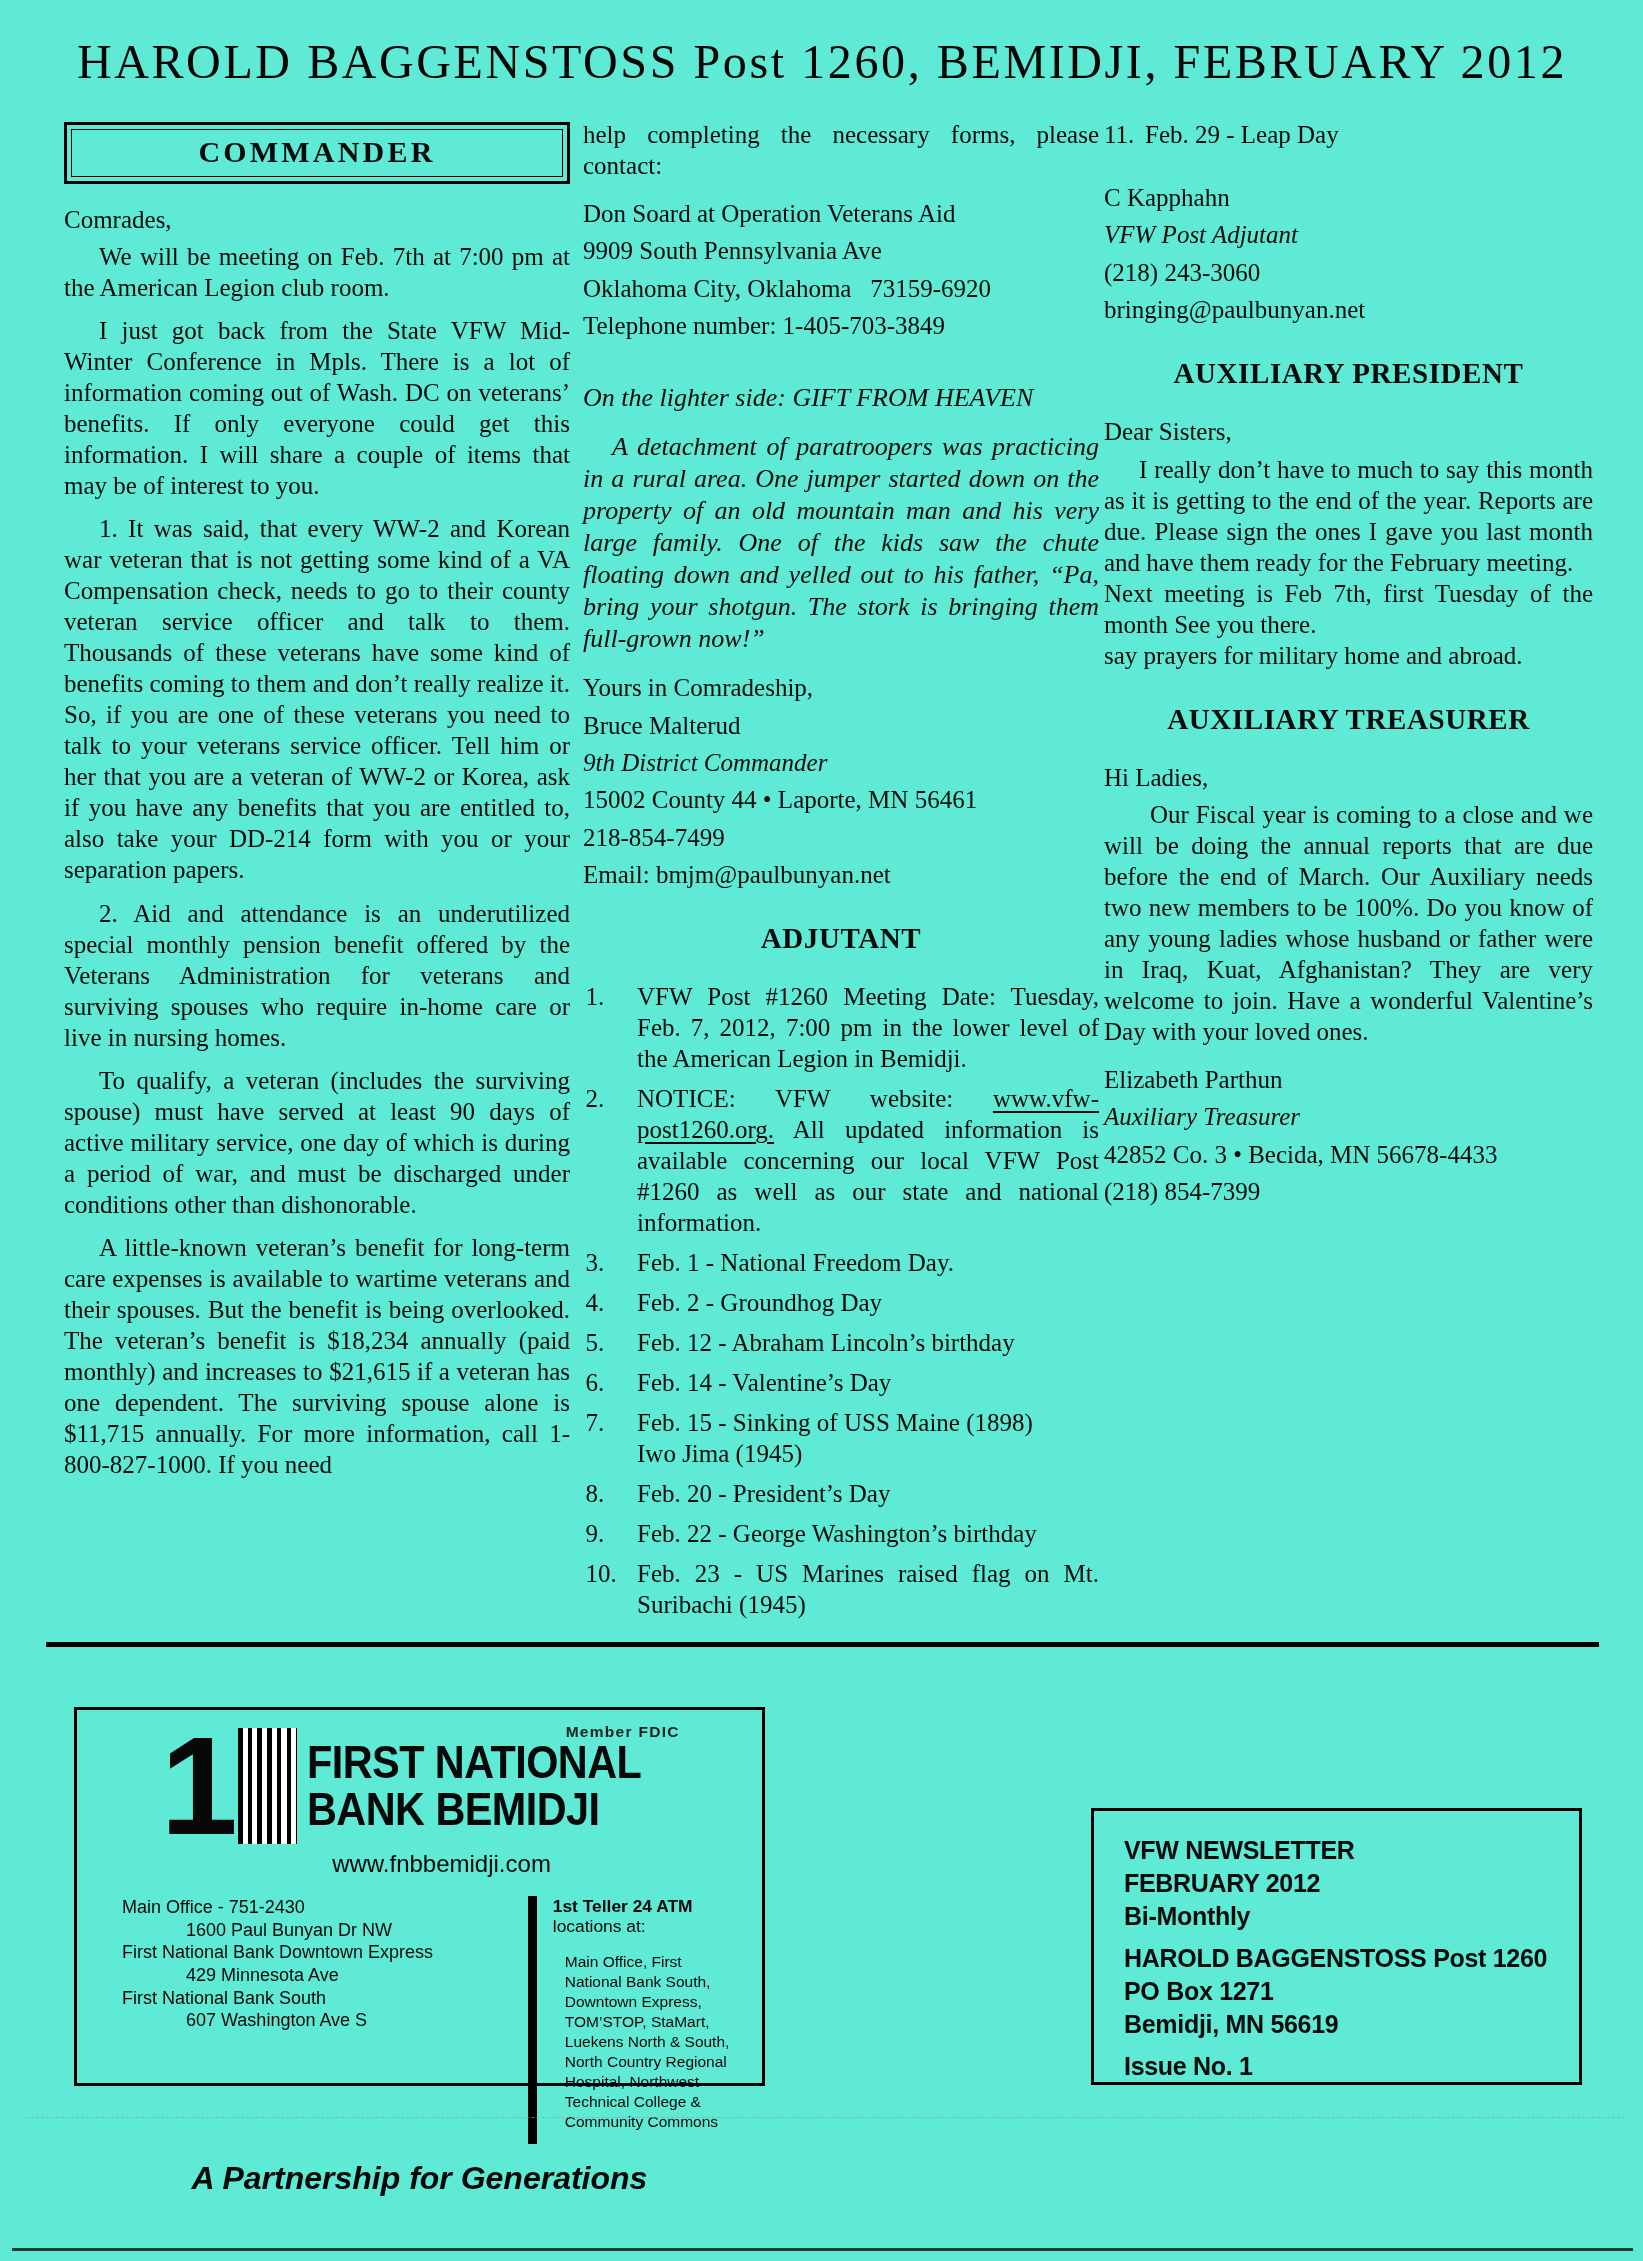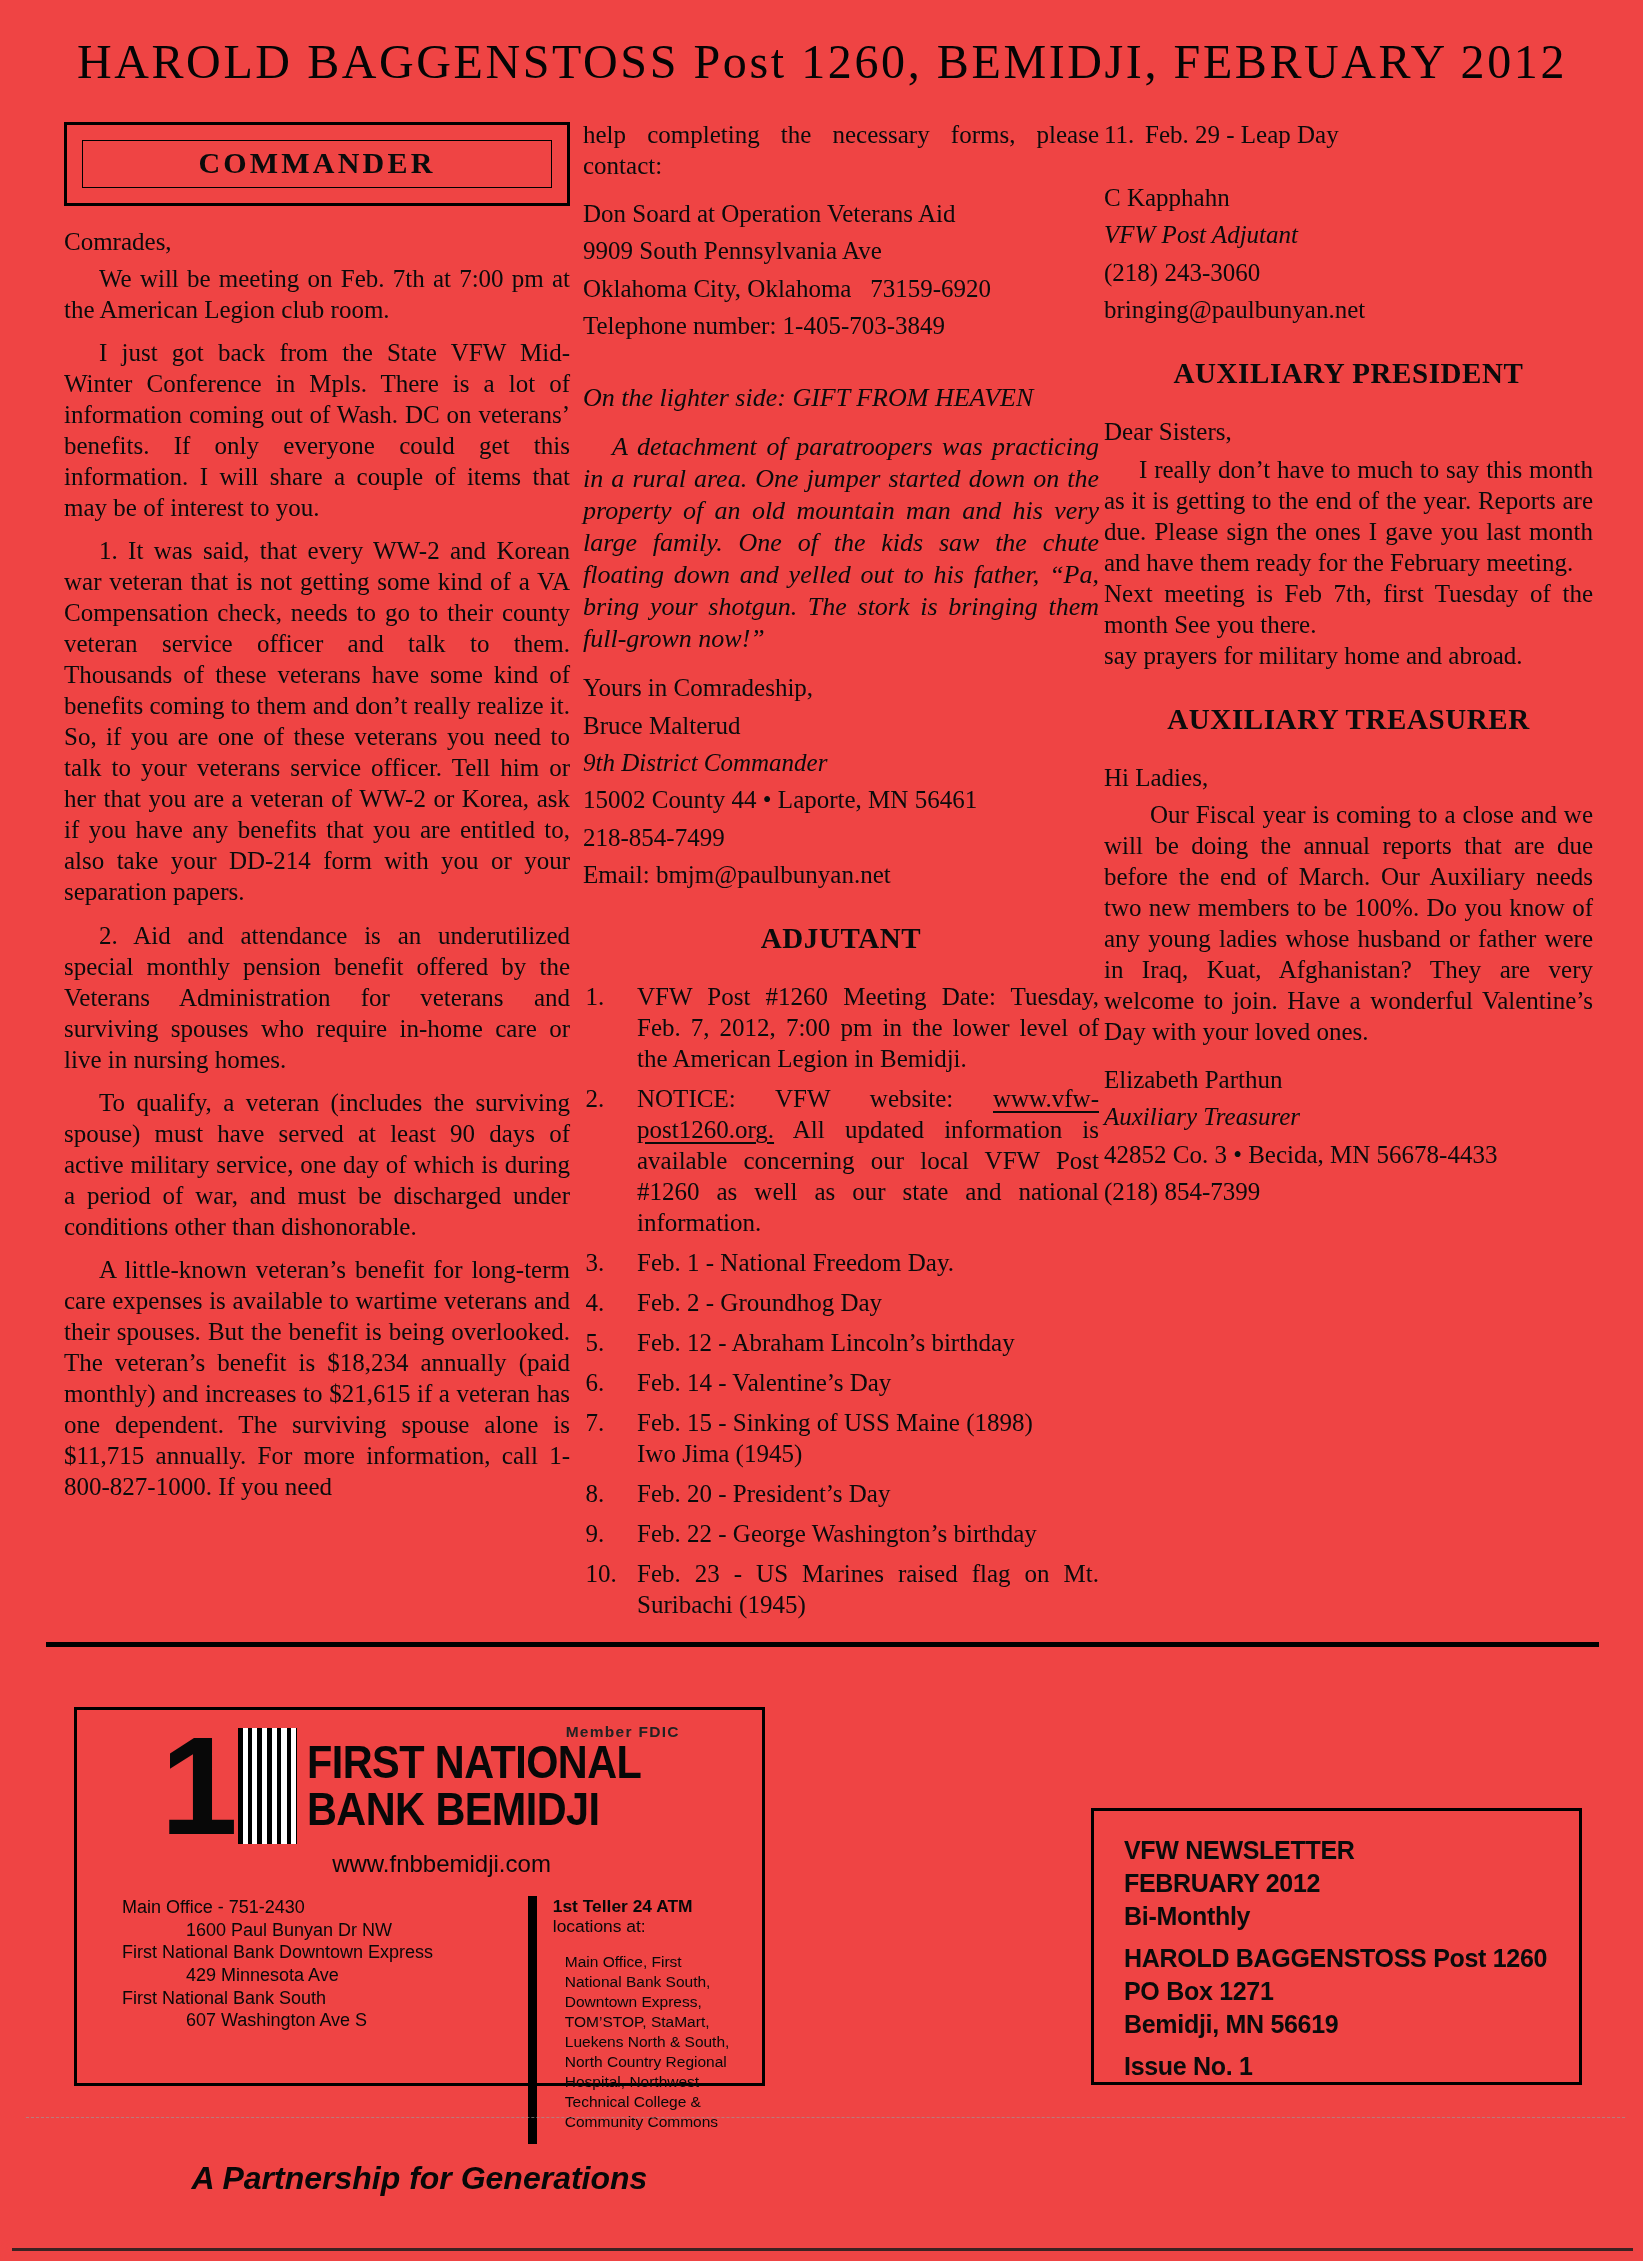--- a/index.html
+++ b/index.html
@@ -1,31 +1,31 @@
 <!DOCTYPE html>
 <html style="font-size:10.3px"><head>
 <meta charset="utf-8">
 <style>
   html,body { margin:0; padding:0; background:#888; }
   .page {
     position:relative; width:1644px; height:2261px;
-    background:#ef4444; color:#0b0b0b; overflow:hidden; margin:0 auto;
+    background:#5eead4; color:#0b0b0b; overflow:hidden; margin:0 auto;
     font-family:"Liberation Serif", serif;
   }
   .title {
     position:absolute; top:34px; left:0; width:100%;
     text-align:center; font:400 48px/1.15 "Liberation Serif", serif;
     letter-spacing:2.6px; margin:0; color:#050505;
   }
   .col { position:absolute; top:119px; font-size:25px; line-height:31px; }
   .col-left  { left:64px;  width:506px; }
   .col-mid   { left:583px;  width:516px; }
   .col-right { left:1104px; width:489px; }
 
-  .head-box { border:3.9px solid #000; padding:15px; margin:2.6px 0 19.3px 0; }
+  .head-box { border:3.9px solid #000; padding:4px; margin:2.6px 0 19.3px 0; }
   .head-box-inner {
     border:1.9px solid #000; text-align:center; padding:7.7px 0 9px 0;
     font-weight:bold; font-size:30px; line-height:1; letter-spacing:3.2px;
   }
   .sec-head {
     font-weight:bold; font-size:29px; line-height:1; text-align:center;
     letter-spacing:0.6px; margin:34px 0 28px 0;
   }
   .salut { margin:0 0 6.4px 0; }
   .para { margin:0 0 12.2px 0; text-indent:35px; text-align:justify; }

